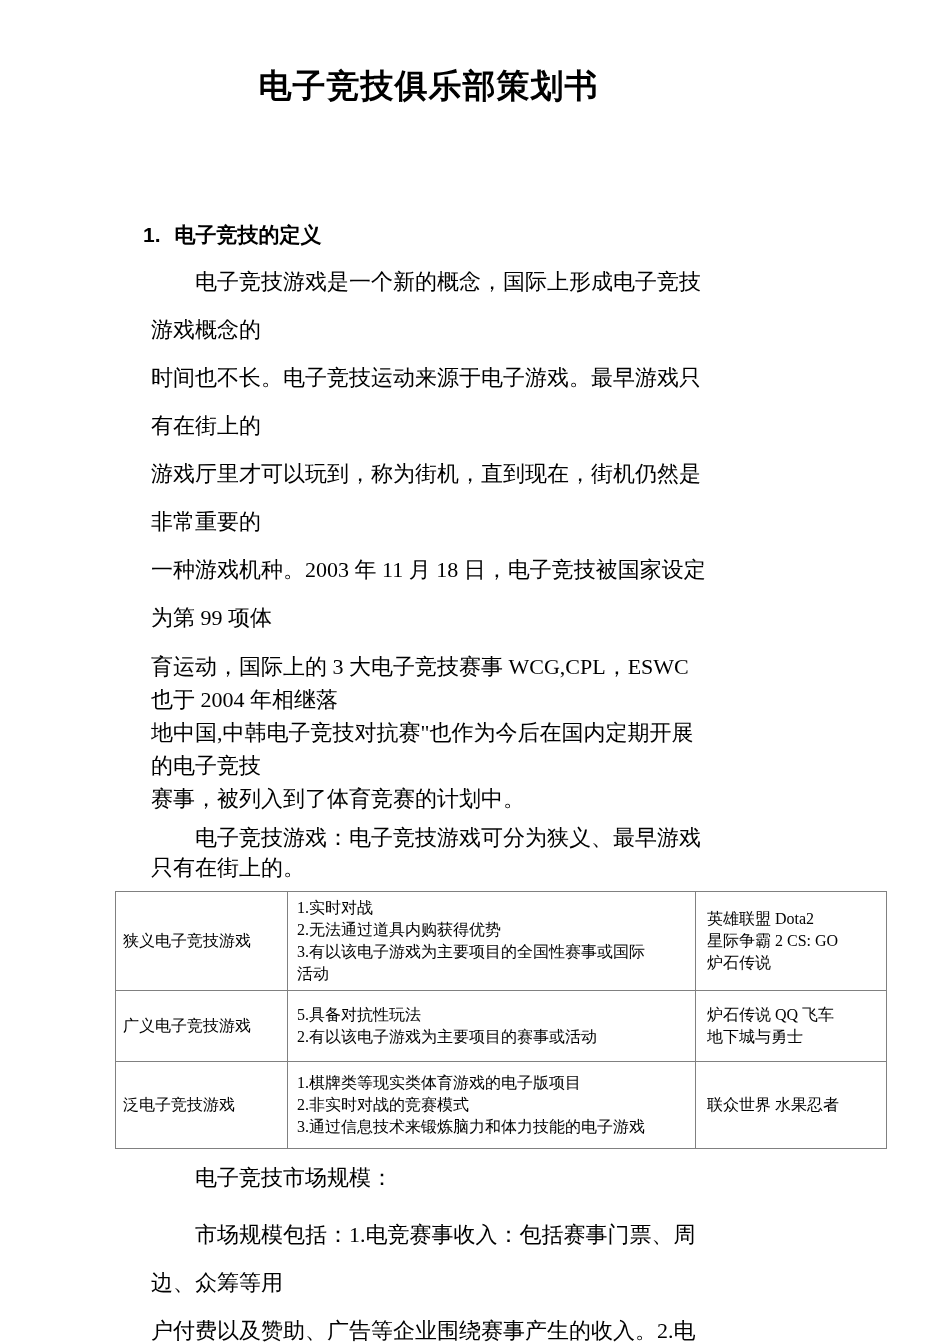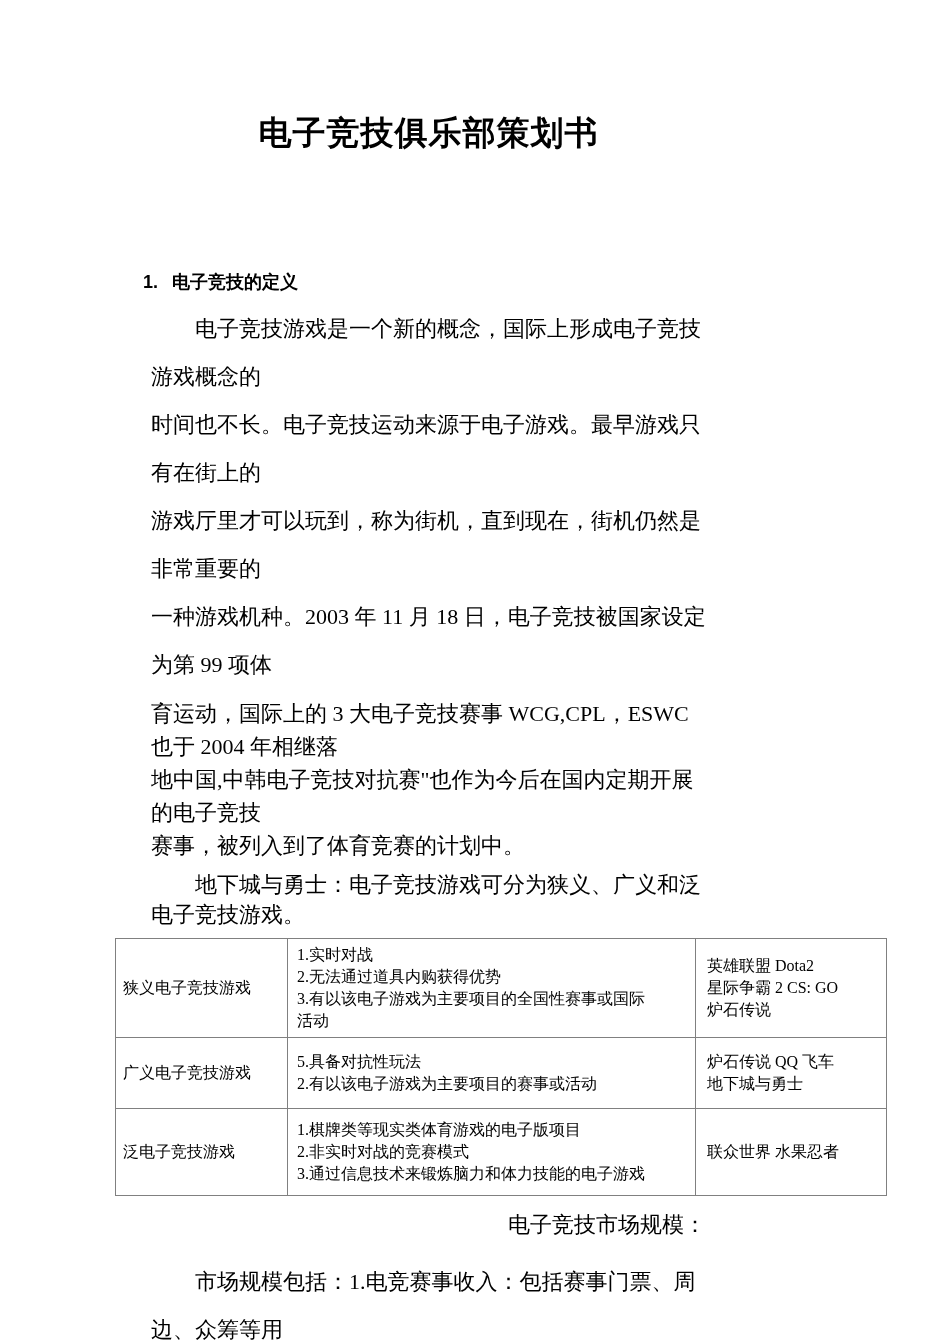--- a/index.html
+++ b/index.html
@@ -11,37 +11,37 @@
     width: 950px;
     height: 1344px;
     color: #000000;
     font-family: "Liberation Serif", "DejaVu Serif", serif;
     overflow: hidden;
   }
   .page {
     box-sizing: border-box;
     width: 852px;
     height: 1344px;
-    padding: 111px 138px 0 143px;
+    padding: 64px 138px 0 143px;
     border-radius: 30px;
   }
   .title {
     margin: 0;
     font-family: "Liberation Sans", "DejaVu Sans", sans-serif;
     font-weight: bold;
     font-size: 33px;
     line-height: 44px;
     text-align: center;
     letter-spacing: 1px;
   }
   .heading {
     margin-top: 112px;
     font-family: "Liberation Sans", "DejaVu Sans", sans-serif;
     font-weight: bold;
-    font-size: 18px;
+    font-size: 21px;
     line-height: 30px;
   }
   .heading .h-num {
     display: inline-block;
     margin-right: 14px;
   }
   p.body {
     margin: 8px;
     white-space: pre-line;
     font-size: 22px;
@@ -65,21 +65,21 @@
     line-height: 22px;
     white-space: pre-line;
     padding: 4px 6px;
   }
   .cls-table .c1 { width: 158px; padding-left: 7px; }
   .cls-table .c2 { width: 392px; padding-left: 9px; }
   .cls-table .c3 { width: 173px; padding-left: 11px; }
   .cls-table tr.r1 td { height: 90px; }
   .cls-table tr.r2 td { height: 62px; }
   .cls-table tr.r3 td { height: 78px; }
-  .para3 { margin-top: 14px !important; line-height: 30px; text-align: right; }
+  .para3 { margin-top: 14px !important; line-height: 30px; }
   .para4 { margin-top: 18px !important; }
 </style>
 </head>
 <body>
 
 <div class="page">
 
   <h1 class="title">电子竞技俱乐部策划书</h1>
 
   <div class="heading">
@@ -88,21 +88,21 @@
 
   <p class="body wide indent mt30">电子竞技游戏是一个新的概念，国际上形成电子竞技游戏概念的
 时间也不长。电子竞技运动来源于电子游戏。最早游戏只有在街上的
 游戏厅里才可以玩到，称为街机，直到现在，街机仍然是非常重要的
 一种游戏机种。2003 年 11 月 18 日，电子竞技被国家设定为第 99 项体</p>
 
   <p class="body tight">育运动，国际上的 3 大电子竞技赛事 WCG,CPL，ESWC 也于 2004 年相继落
 地中国,中韩电子竞技对抗赛"也作为今后在国内定期开展的电子竞技
 赛事，被列入到了体育竞赛的计划中。</p>
 
-  <p class="body para2 indent">地下城与勇士：电子竞技游戏可分为狭义、广义和泛电子竞技游戏。</p>
+  <p class="body para2 indent">电子竞技游戏：电子竞技游戏可分为狭义、最早游戏只有在街上的。</p>
 
   <table class="cls-table">
     <tbody>
       <tr class="r1">
         <td class="c1">狭义电子竞技游戏</td>
         <td class="c2">1.实时对战
 2.无法通过道具内购获得优势
 3.有以该电子游戏为主要项目的全国性赛事或国际
 活动</td>
         <td class="c3">英雄联盟 Dota2

